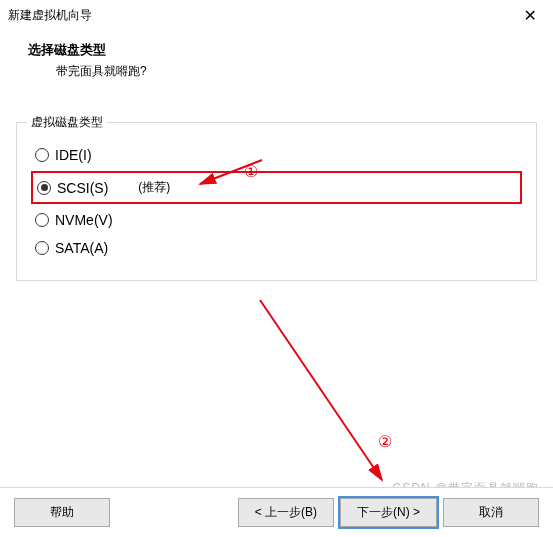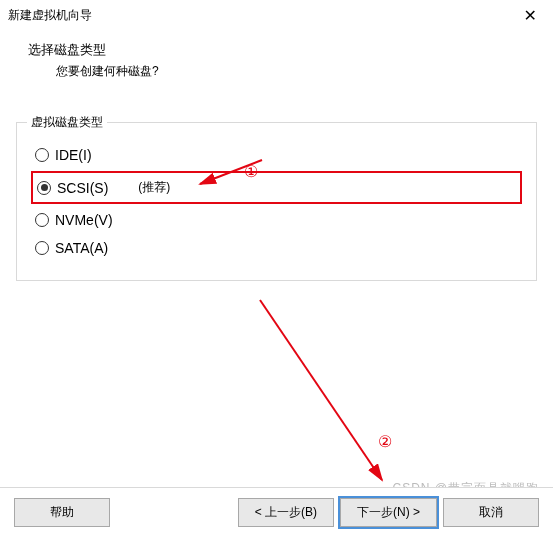--- a/index.html
+++ b/index.html
@@ -1,20 +1,20 @@
 <!DOCTYPE html>
 <html><head>
   <meta charset="utf-8">
   <style>
     * { box-sizing: border-box; margin: 0; padding: 0; }
     body { font-family: "Microsoft YaHei", "SimSun", sans-serif; font-size: 12px; background: #fff; width: 553px; height: 537px; position: relative; overflow: hidden; }
     .titlebar { display: flex; justify-content: space-between; align-items: center; padding: 6px 10px 6px 8px; }
     .titlebar .title { font-size: 12px; }
     .titlebar .close { font-size: 16px; font-weight: 300; padding: 0 6px; cursor: pointer; }
-    .heading { padding: 10px 0 4px 28px; font-weight: normal; font-size: 13px; }
+    .heading { padding: 10px 0 4px 28px; font-weight: bold; font-size: 13px; }
     .subheading { padding: 0 0 16px 56px; font-size: 12px; }
     .fieldset { margin: 26px 16px 0 16px; border: 1px solid #d9d9d9; padding: 18px 14px 18px 14px; position: relative; background: #fff; }
     .legend { position: absolute; top: -9px; left: 10px; background: #fff; padding: 0 4px; font-size: 12px; }
     .radio-row { display: flex; align-items: center; padding: 6px 4px; gap: 6px; cursor: pointer; }
     .radio-outer { width: 14px; height: 14px; border: 1px solid #333; border-radius: 50%; display: flex; align-items: center; justify-content: center; flex-shrink: 0; }
     .radio-inner { width: 7px; height: 7px; background: #333; border-radius: 50%; }
     .radio-label { font-size: 14px; }
     .radio-suffix { font-size: 12px; margin-left: 24px; }
     .highlight { border: 2px solid #e30613; display: flex; align-items: center; padding: 4px 4px; margin: 2px 0; }
     .footer { position: absolute; bottom: 0; left: 0; right: 0; border-top: 1px solid #d9d9d9; padding: 10px 14px; display: flex; align-items: center; justify-content: space-between; background: #fff; }
@@ -27,21 +27,21 @@
   </style>
 </head>
 <body>
 
 <div class="titlebar">
   <span class="title">新建虚拟机向导</span>
   <span class="close">✕</span>
 </div>
 
 <div class="heading">选择磁盘类型</div>
-<div class="subheading">您要创建何种磁盘?</div>
+<div class="subheading">带完面具就嘚跑?</div>
 
 <div class="fieldset">
   <span class="legend">虚拟磁盘类型</span>
 
   <div class="radio-row">
     <span class="radio-outer"></span>
     <span class="radio-label">IDE(I)</span>
   </div>
 
   <div class="highlight">

